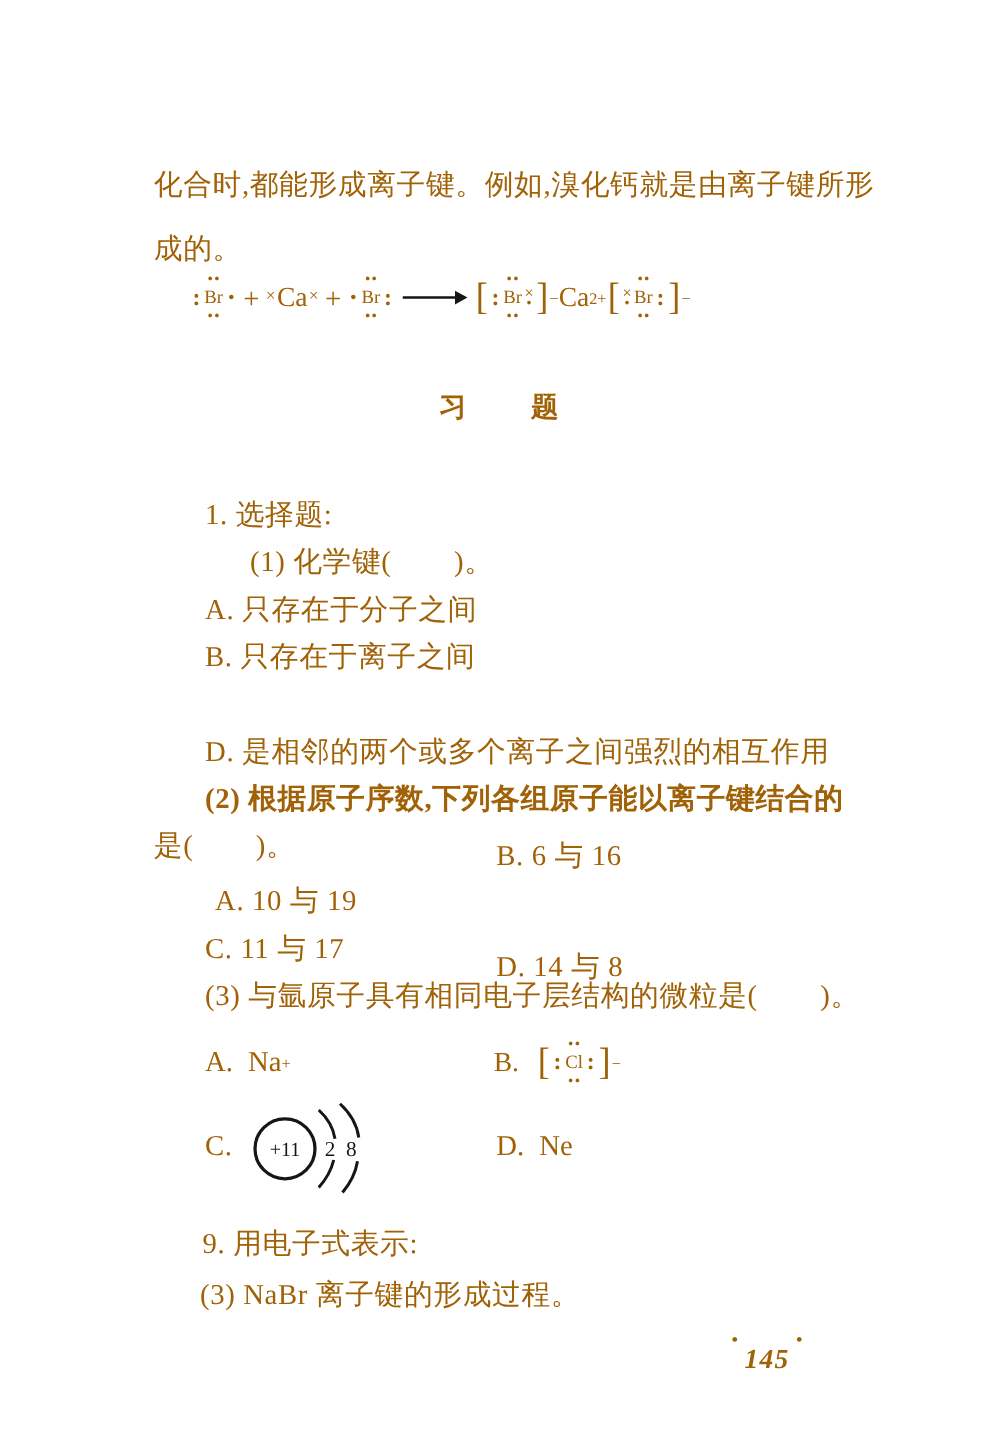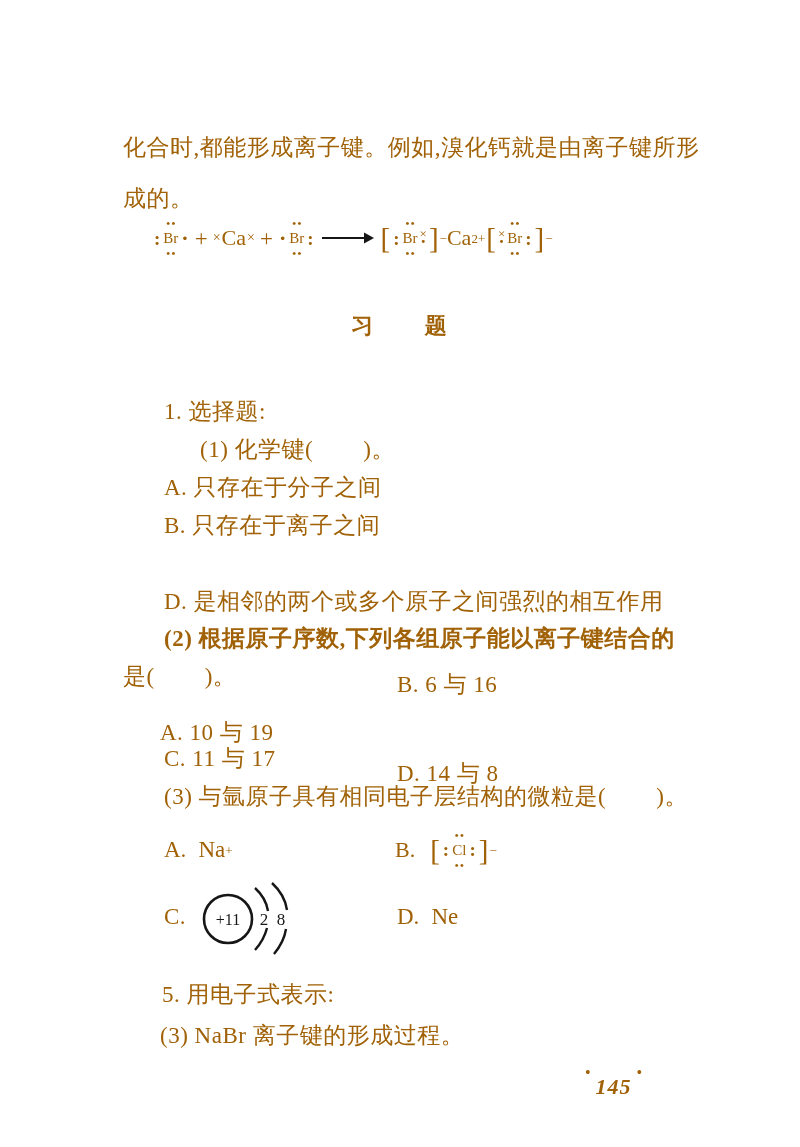--- a/index.html
+++ b/index.html
@@ -92,25 +92,25 @@
     <span class="brk">]</span>
     <span class="sup">−</span>
   </div>
 
   <div class="title">习 题</div>
 
   <div class="abs cn" style="left:164px;top:397px;">1. 选择题:</div>
   <div class="abs cn" style="left:164px;top:435px;margin-left:36px;">(1) 化学键(&nbsp;&nbsp;&nbsp;&nbsp;&nbsp;&nbsp;&nbsp;&nbsp;)。</div>
   <div class="abs cn" style="left:164px;top:473px;">A. 只存在于分子之间</div>
   <div class="abs cn" style="left:164px;top:511px;">B. 只存在于离子之间</div>
-  <div class="abs cn" style="left:164px;top:587px;">D. 是相邻的两个或多个原子之间强烈的相互作用</div>
+  <div class="abs cn" style="left:164px;top:587px;">D. 是相邻的两个或多个离子之间强烈的相互作用</div>
 
   <div class="abs cn" style="left:164px;top:624px;font-weight:bold;">(2) 根据原子序数,下列各组原子能以离子键结合的</div>
   <div class="abs cn" style="left:123px;top:662px;">是(&nbsp;&nbsp;&nbsp;&nbsp;&nbsp;&nbsp;&nbsp;&nbsp;)。</div>
-  <div class="abs cn" style="left:160px;top:706px;margin-top:12px;">A. 10 与 19</div>
+  <div class="abs cn" style="left:172px;top:706px;">A. 10 与 19</div>
   <div class="abs cn" style="left:397px;top:670px;">B. 6 与 16</div>
   <div class="abs cn" style="left:164px;top:744px;">C. 11 与 17</div>
   <div class="abs cn" style="left:397px;top:744px;margin-top:15px;">D. 14 与 8</div>
 
   <div class="abs cn" style="left:164px;top:782px;">(3) 与氩原子具有相同电子层结构的微粒是(&nbsp;&nbsp;&nbsp;&nbsp;&nbsp;&nbsp;&nbsp;&nbsp;)。</div>
 
   <div class="opt-flex" style="left:164px;top:832px;height:36px;">
     <span>A.</span>
     <span style="width:12px;"></span>
     <span>Na</span>
@@ -143,21 +143,21 @@
     <path d="M 86 49 Q 84 62 74 74" fill="none" stroke="#161616" stroke-width="2.4"></path>
     <text x="81" y="45" text-anchor="middle" font-size="17" fill="#161616" font-family="Liberation Serif, DejaVu Serif, serif">8</text>
   </svg>
 
   <div class="opt-flex" style="left:397px;top:902px;height:30px;">
     <span>D.</span>
     <span style="width:12px;"></span>
     <span>Ne</span>
   </div>
 
-  <div class="abs cn" style="left:162px;top:980px;">5. 用电子式表示:</div>
+  <div class="abs cn" style="left:162px;top:980px;">9. 用电子式表示:</div>
   <div class="abs cn" style="left:160px;top:1021px;">(3) NaBr 离子键的形成过程。</div>
 
   <div class="footer">
     <span class="dot">•</span>
     <span class="num">145</span>
     <span class="dot">•</span>
   </div>
 
 </div>
 

